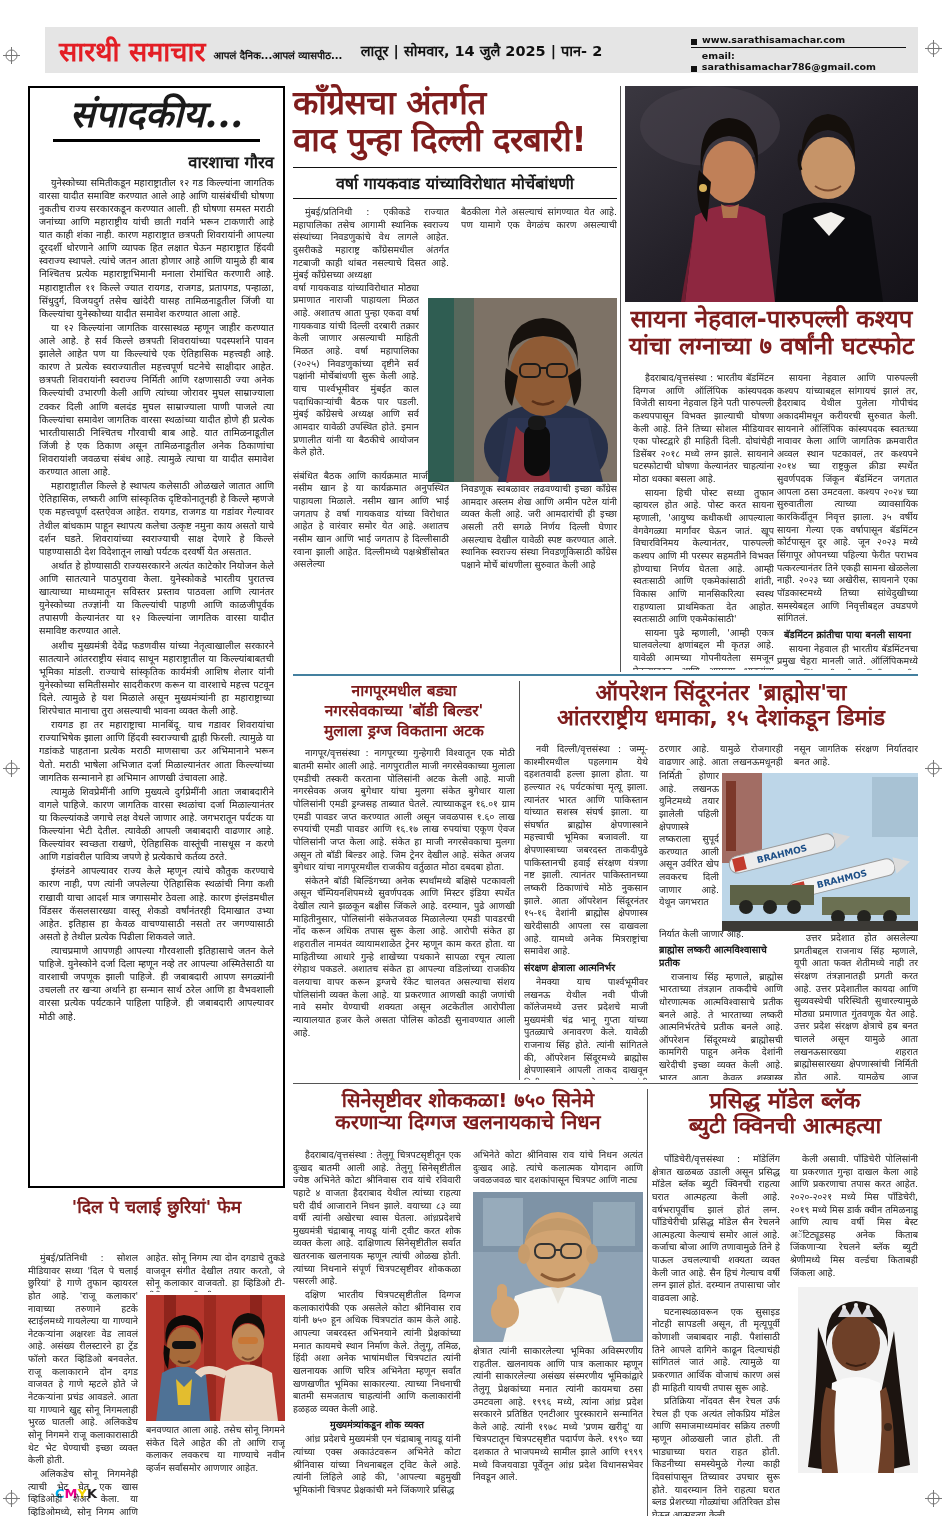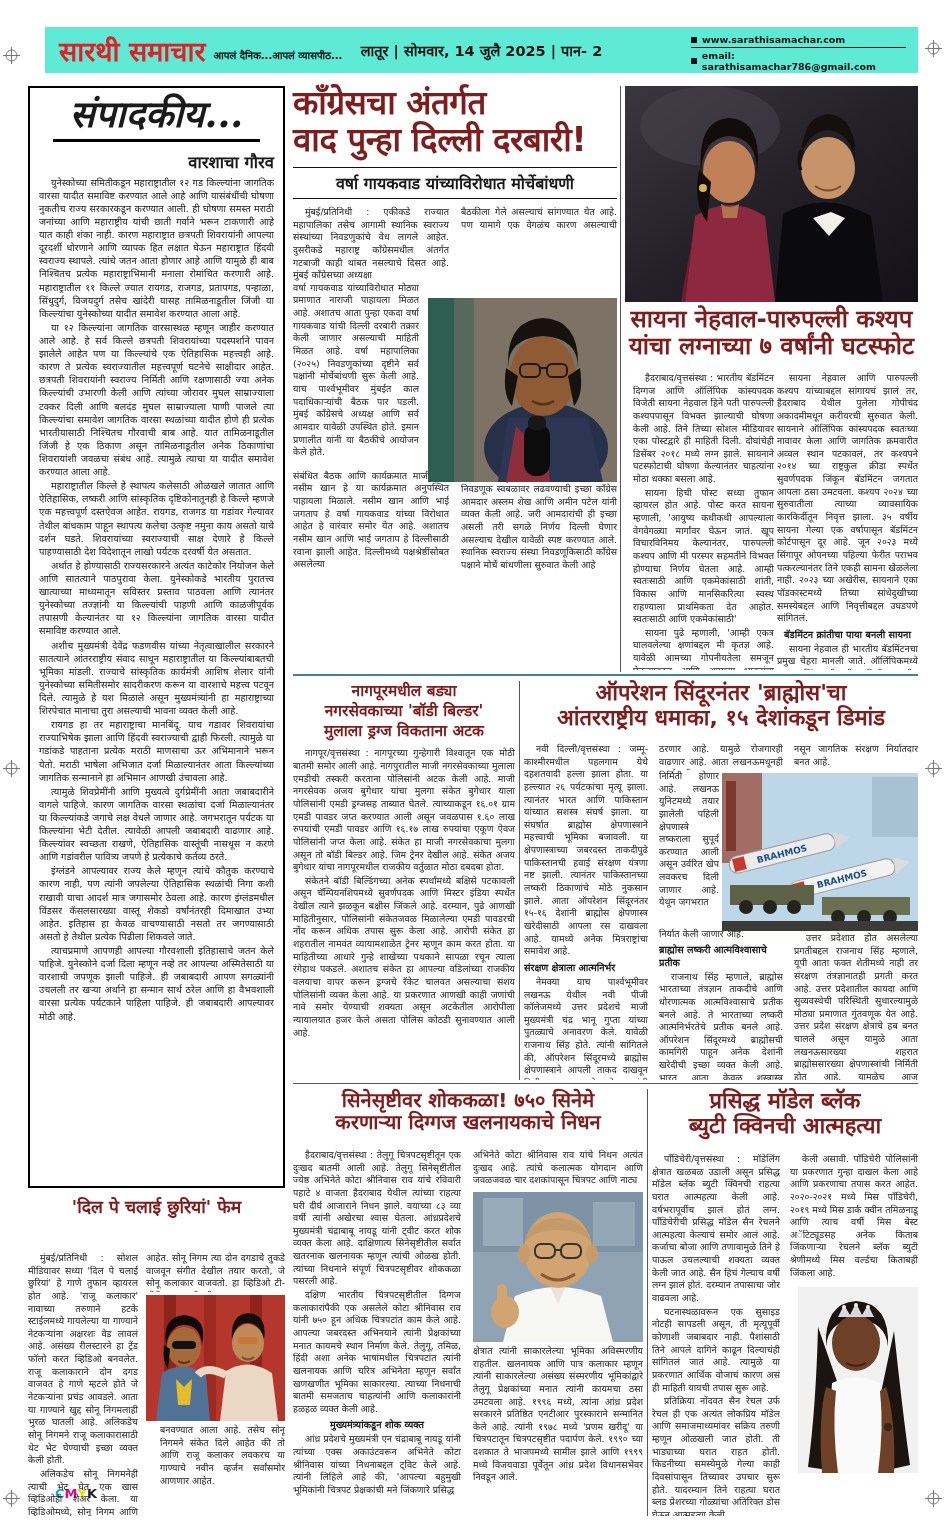--- a/index.html
+++ b/index.html
@@ -4,28 +4,28 @@
 <style>
   html,body{margin:0;padding:0;background:#ffffff;}
   #page{position:relative;width:945px;height:1538px;background:#fff;overflow:hidden;
         font-family:"DejaVu Sans","Liberation Sans",sans-serif;color:#1a1a1a;}
   
   .regmark{position:absolute;width:17px;height:17px;}
   .regmark svg{display:block;}
   .cmyk{position:absolute;font-size:13px;font-weight:bold;letter-spacing:0;font-family:"DejaVu Sans",sans-serif;}
   .cmyk span{display:inline-block;}
   
-  #banner{position:absolute;left:45px;top:27px;width:873px;height:46px;background:#5eead4;
+  #banner{position:absolute;left:45px;top:27px;width:873px;height:46px;background:#e5e5e5;
           display:flex;align-items:center;}
   .masthead{font-family:"DejaVu Serif","Liberation Serif",serif;font-weight:bold;color:#e31e25;
             font-size:27px;margin-left:14px;white-space:nowrap;}
   .tagline{font-size:10px;font-weight:bold;color:#111;margin-left:8px;margin-top:10px;white-space:nowrap;}
   .dateline{font-size:14.5px;font-weight:bold;color:#111;position:absolute;left:50%;transform:translateX(-50%);white-space:nowrap;}
   .hdr-right{position:absolute;right:12px;top:5px;width:215px;font-size:9.5px;font-weight:bold;color:#111;}
-  .hdr-right .row{display:flex;align-items:center;gap:5px;padding:2px 0;}
+  .hdr-right .row{display:flex;align-items:flex-end;gap:5px;padding:2px 0;}
   .hdr-right .rule{border-top:1.5px solid #111;}
   .sq{width:6px;height:6px;background:#111;display:inline-block;}
   
   .story{position:absolute;}
   .bodytext{font-size:9.3px;line-height:1.36;text-align:justify;color:#1c1c1c;overflow:hidden;}
   .bodytext p{margin:0 0 1px 0;text-indent:12px;}
   .bodytext p:first-child{text-indent:12px;}
   .subbold{font-weight:bold;font-size:9.6px;margin:2px 0;text-align:left;}
   .hl{font-weight:bold;color:#7f1d1d;text-align:center;line-height:1.12;}
   .divider-v{position:absolute;width:0;border-left:1px solid #555;}
@@ -431,17 +431,17 @@
           <path d="M32 66 q6 4 12 0" stroke="#5a3018" stroke-width="2" fill="none"></path>
 
           <path d="M74 126 L80 76 Q102 62 126 78 L132 126 Z" fill="#ead7c4"></path>
           <ellipse cx="102" cy="48" rx="16" ry="19" fill="#c08a58"></ellipse>
           <path d="M86 44 Q84 20 102 18 Q122 20 118 44 Q114 28 102 28 Q90 28 86 44 Z" fill="#120e0a"></path>
           <rect x="92" y="42" width="20" height="7" rx="3.5" fill="#c9722e" opacity="0.8"></rect>
           <path d="M96 62 q6 5 12 0" stroke="#7a4a2e" stroke-width="2" fill="none"></path>
           <path d="M80 80 Q60 70 52 80" stroke="#ead7c4" stroke-width="8" fill="none"></path>
         </svg>
       </div>
-      <div class="bodytext" style="text-indent:0;margin-left:14px;">बनवण्यात आला आहे. तसेच सोनू निगमने संकेत दिले आहेत की तो आणि राजू कलाकर लवकरच या गाण्याचे नवीन व्हर्जन सर्वांसमोर आणणार आहेत.</div>
+      <div class="bodytext" style="text-indent:0;">बनवण्यात आला आहे. तसेच सोनू निगमने संकेत दिले आहेत की तो आणि राजू कलाकर लवकरच या गाण्याचे नवीन व्हर्जन सर्वांसमोर आणणार आहेत.</div>
     </div>
   </div>
 
 </div>
 
 </body></html>

